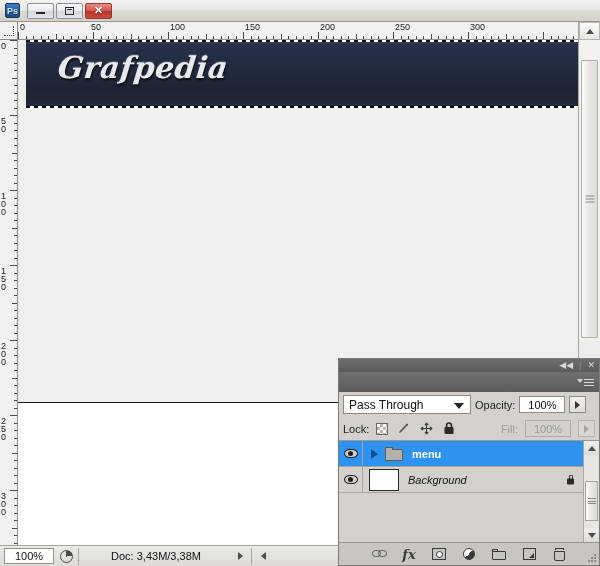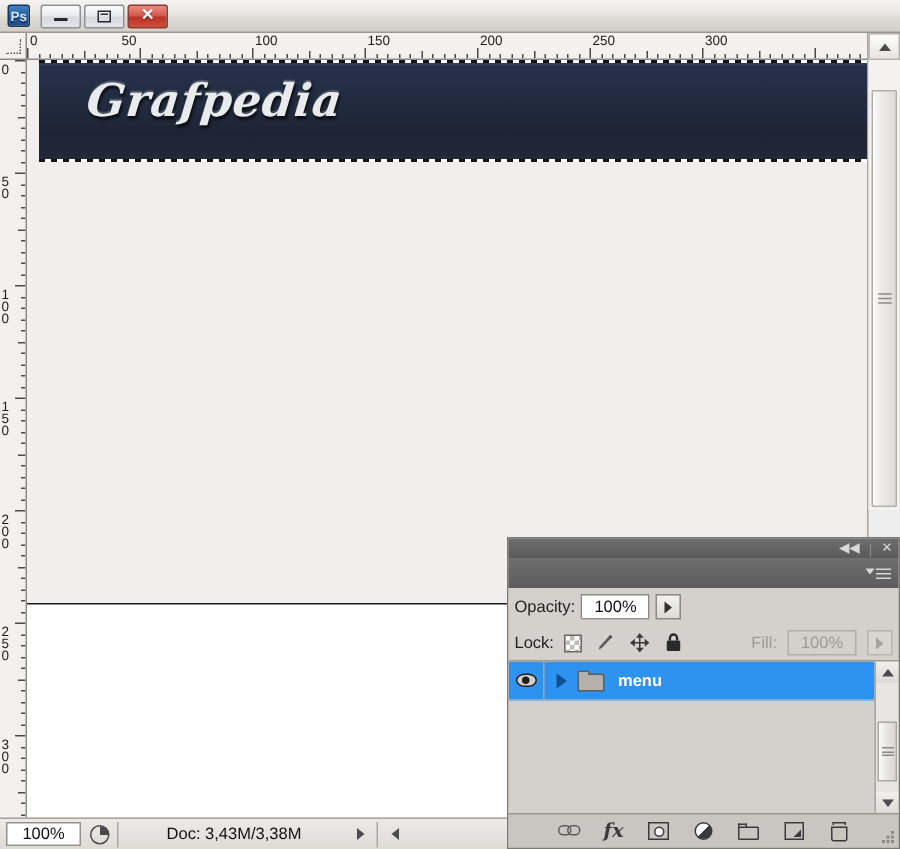--- a/index.html
+++ b/index.html
@@ -423,21 +423,21 @@
       <div class="tick minor" style="left: 7.5px;"></div>
       <div class="tick minor" style="left: 15px;"></div>
       <div class="tick minor" style="left: 22.5px;"></div>
       <div class="tick minor" style="left: 30px;"></div>
       <div class="tick mid" style="left: 37.5px;"></div>
       <div class="tick minor" style="left: 45px;"></div>
       <div class="tick minor" style="left: 52.5px;"></div>
       <div class="tick minor" style="left: 60px;"></div>
       <div class="tick minor" style="left: 67.5px;"></div>
       <div class="tick major" style="left: 75px;"></div>
-      <div class="rlabel" style="left: 63px;">50</div>
+      <div class="rlabel" style="left: 73px;">50</div>
       <div class="tick minor" style="left: 82.5px;"></div>
       <div class="tick minor" style="left: 90px;"></div>
       <div class="tick minor" style="left: 97.5px;"></div>
       <div class="tick minor" style="left: 105px;"></div>
       <div class="tick mid" style="left: 112.5px;"></div>
       <div class="tick minor" style="left: 120px;"></div>
       <div class="tick minor" style="left: 127.5px;"></div>
       <div class="tick minor" style="left: 135px;"></div>
       <div class="tick minor" style="left: 142.5px;"></div>
       <div class="tick major" style="left: 150px;"></div>
@@ -664,20 +664,24 @@
     <div class="tabrow">
       <div class="tri-sm"></div>
       <div class="tab-menu">
           <i></i>
           <i></i>
           <i></i>
         </div>
     </div>
 
     <div class="blendrow">
+      <div class="blend-select">
+        <span>Pass Through</span>
+        <span class="caret"></span>
+      </div>
       <span class="op-label">Opacity:</span>
       <div class="num-field">100%</div>
       <div class="spin-btn">
         <span class="spin-tri"></span>
       </div>
     </div>
 
     <div class="lockrow">
       <span class="lock-label">Lock:</span>
       <span class="chk-icon"></span>
@@ -713,20 +717,28 @@
 
         <div class="layer-row selected">
           <div class="eye-cell">
             <span class="eye"></span>
           </div>
           <span class="disc-tri"></span>
           <span class="folder-icon"></span>
           <span class="layer-name sel">menu</span>
         </div>
 
+        <div class="layer-row">
+          <div class="eye-cell">
+            <span class="eye"></span>
+          </div>
+          <span class="thumb"></span>
+          <span class="layer-name italic">Background</span>
+          <span class="lock-badge"></span>
+        </div>
 
       </div>
 
       <div class="list-scroll">
         <div class="ls-arrow">
           <span class="arrow-up"></span>
         </div>
         <div class="ls-track">
           <div class="ls-thumb">
             <span>

